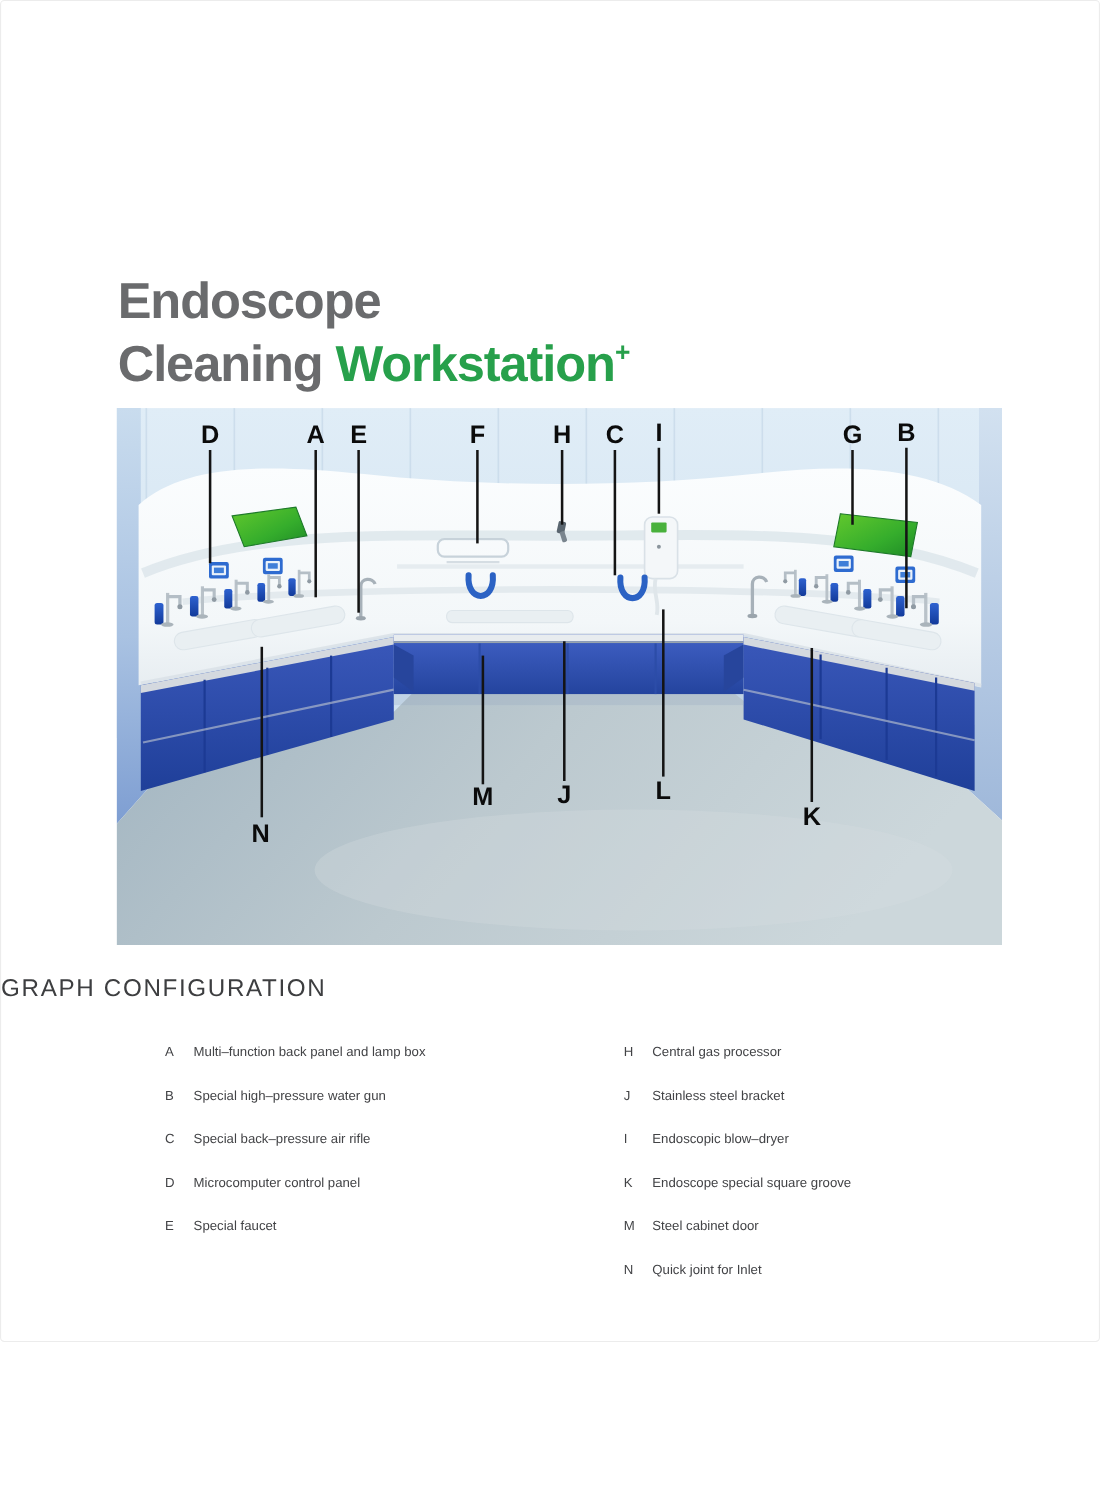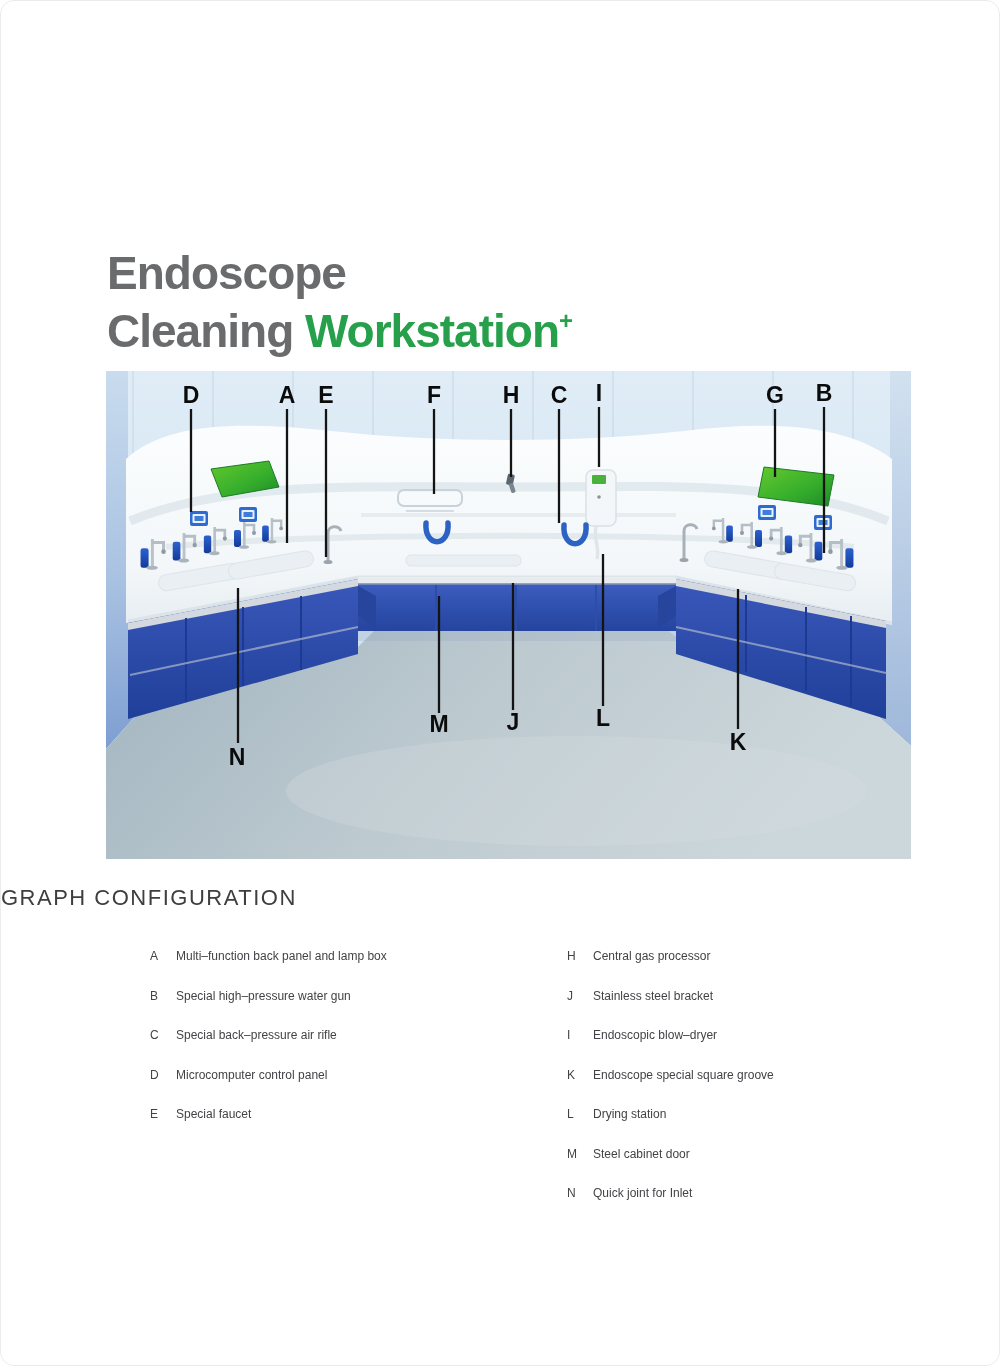--- a/index.html
+++ b/index.html
@@ -1,18 +1,18 @@
 <!DOCTYPE html>
 <html><head>
 <meta charset="utf-8">
 <style>
   html,body{margin:0;padding:0;background:#fff;}
   .page{
-    position:relative;width:1000px;height:1366px;background:#fff;
-    border:1px solid #ececec;border-radius:14px;box-sizing:border-box;
+    position:relative;width:1000px;height:1220px;background:#fff;
+    border:1px solid #ececec;border-radius:4px;box-sizing:border-box;
     font-family:"Liberation Sans",sans-serif;overflow:hidden;
   }
   
   .title{position:absolute;left:106px;top:248px;font-weight:bold;
     font-size:46px;line-height:48px;letter-spacing:-1px;color:#6a6b6d;}
   .title .accent{color:#27a04b;}
   .title sup{font-size:24px;vertical-align:18px;letter-spacing:0;}
   
   .photo{position:absolute;left:105px;top:370px;width:805px;height:488px;}
   .photo svg{display:block;}
@@ -257,18 +257,17 @@
     <div class="legend-row"><span class="k">C</span><span>Special back–pressure air rifle</span></div>
     <div class="legend-row"><span class="k">D</span><span>Microcomputer control panel</span></div>
     <div class="legend-row"><span class="k">E</span><span>Special faucet</span></div>
   </div>
 
   <div class="legend-col right">
     <div class="legend-row"><span class="k">H</span><span>Central gas processor</span></div>
     <div class="legend-row"><span class="k">J</span><span>Stainless steel bracket</span></div>
     <div class="legend-row"><span class="k">I</span><span>Endoscopic blow–dryer</span></div>
     <div class="legend-row"><span class="k">K</span><span>Endoscope special square groove</span></div>
-    <div class="legend-row"><span class="k">L</span><span>Drying station</span></div>
     <div class="legend-row"><span class="k">M</span><span>Steel cabinet door</span></div>
     <div class="legend-row"><span class="k">N</span><span>Quick joint for Inlet</span></div>
   </div>
 
 </div>
 
 </body></html>

